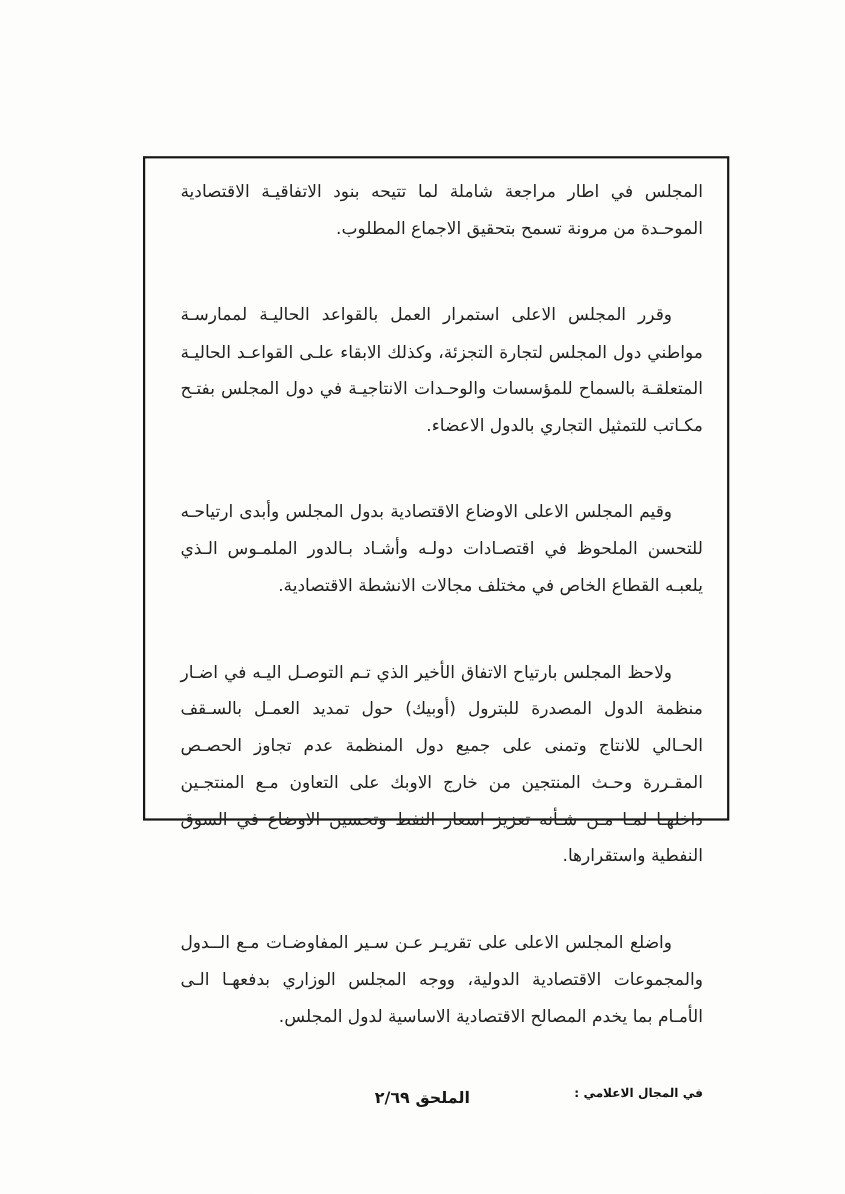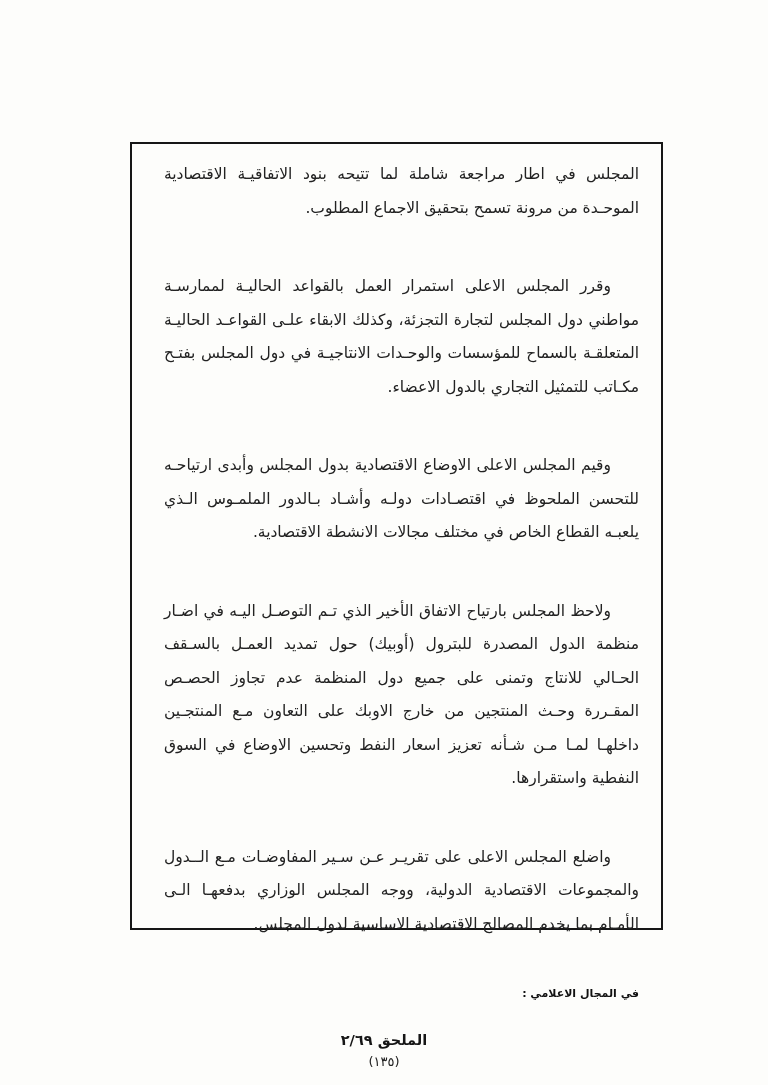--- a/index.html
+++ b/index.html
@@ -20,21 +20,21 @@
     background: #fdfdfb;
     margin: 0 auto;
     overflow: hidden;
   }
 
   .text-frame {
     position: absolute;
     top: 142px;
     left: 130px;
     width: 533px;
-    height: 788px;
+    height: 604px;
     border: 2px solid #161616;
     padding: 14px 22px 10px 32px;
     direction: rtl;
   }
 
   .body-text p {
     font-size: 15.5px;
     line-height: 33.5px;
     text-align: justify;
     text-justify: inter-word;
@@ -52,21 +52,21 @@
     font-weight: bold;
     color: #111;
     margin-top: 38px;
     margin-bottom: 10px;
     line-height: 30px;
   }
 
   .footer {
     position: absolute;
     left: 0;
-    top: 1029px;
+    top: 988px;
     width: 768px;
     text-align: center;
     direction: rtl;
   }
 
   .footer .annex {
     font-size: 14.5px;
     font-weight: bold;
     color: #161616;
     line-height: 22px;
@@ -91,16 +91,15 @@
       <p class="indent">ولاحظ المجلس بارتياح الاتفاق الأخير الذي تـم التوصـل اليـه في اضـار منظمة الدول المصدرة للبترول (أوبيك) حول تمديد العمـل بالسـقف الحـالي للانتاج وتمنى على جميع دول المنظمة عدم تجاوز الحصـص المقـررة وحـث المنتجين من خارج الاوبك على التعاون مـع المنتجـين داخلهـا لمـا مـن شـأنه تعزيز اسعار النفط وتحسين الاوضاع في السوق النفطية واستقرارها.</p>
       <p class="indent">واضلع المجلس الاعلى على تقريـر عـن سـير المفاوضـات مـع الــدول والمجموعات الاقتصادية الدولية، ووجه المجلس الوزاري بدفعهـا الـى الأمـام بما يخدم المصالح الاقتصادية الاساسية لدول المجلس.</p>
 
       <div class="section-heading">في المجال الاعلامي :</div>
 
     </div>
   </div>
 
   <div class="footer">
     <div class="annex">الملحق ٢/٦٩</div>
-    <div class="page-number">(١٣٥)</div>
   </div>
 
 </div>
 
 </body></html>

